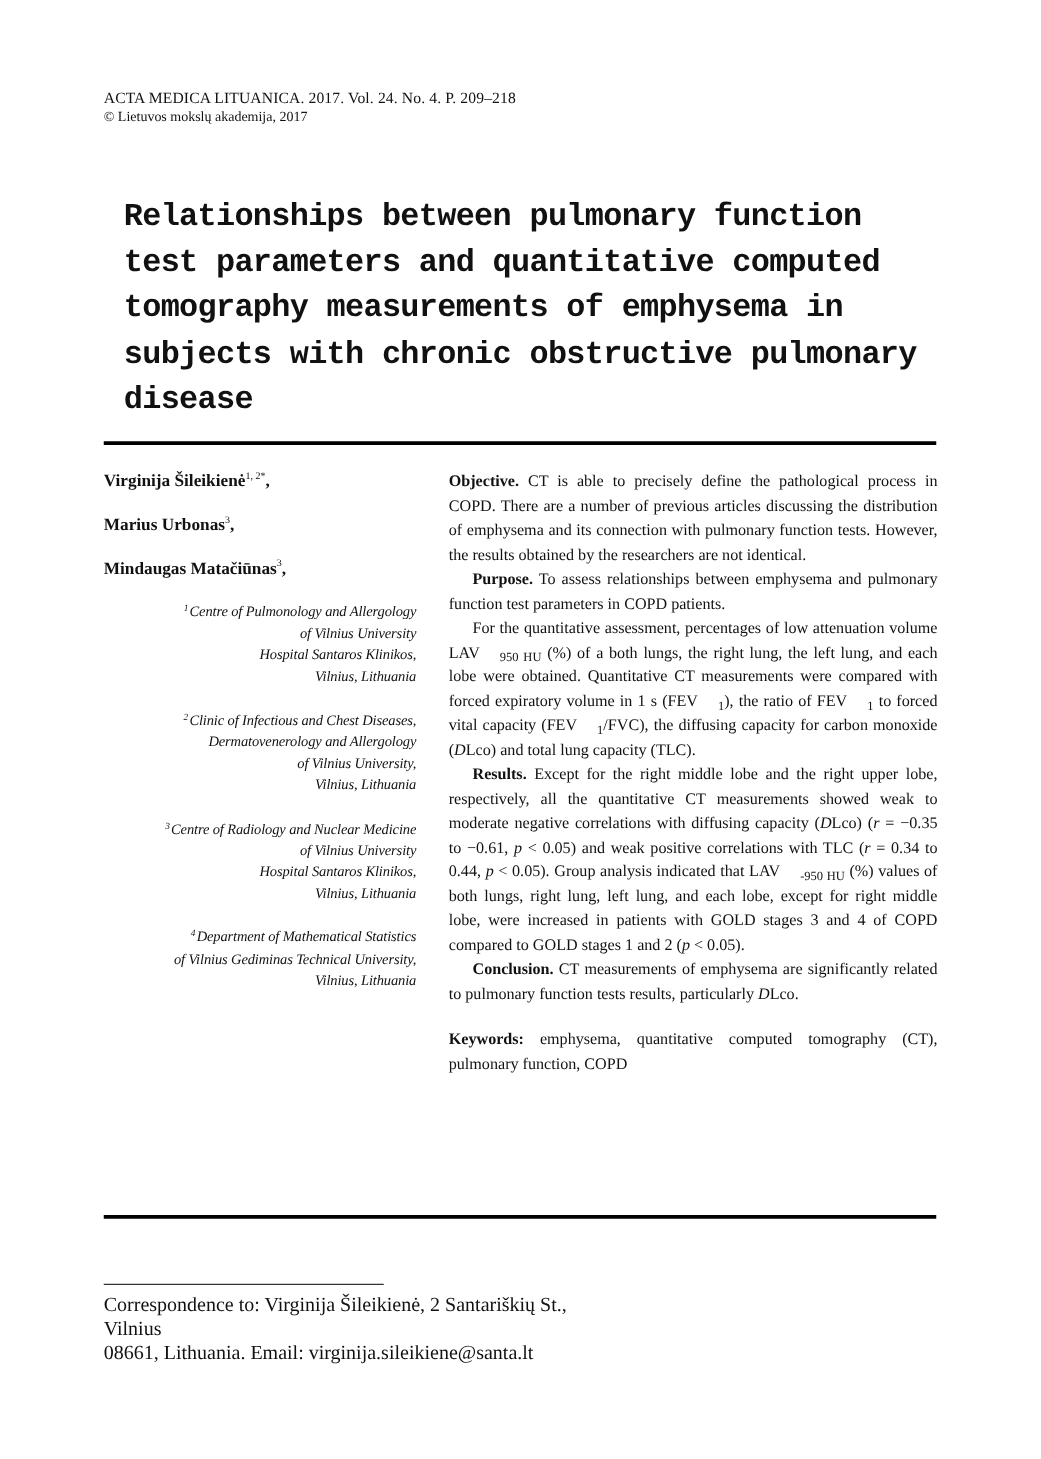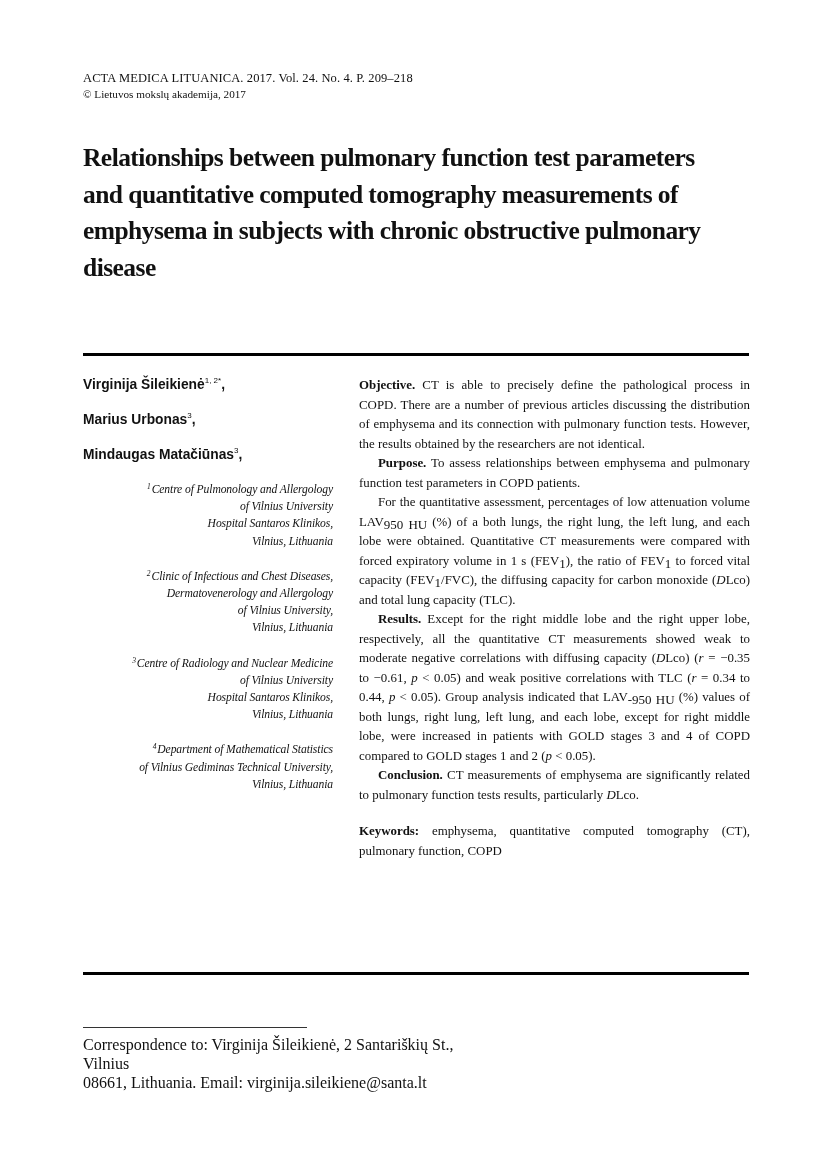--- a/index.html
+++ b/index.html
@@ -35,22 +35,22 @@
     }
     .journal-copyright {
       font-size: 11.2px;
       line-height: 16px;
     }
     .title {
       position: absolute;
       left: 83px;
       top: 140px;
       width: 640px;
-      margin: 0;
-      font-family: Liberation Serif, serif;
+      margin: 16px;
+      font-family: Liberation Mono, monospace;
       font-weight: bold;
       font-size: 25.5px;
       line-height: 36.6px;
       letter-spacing: -0.55px;
       color: #111;
     }
     .rule-thick {
       position: absolute;
       left: 83px;
       width: 666px;
@@ -67,21 +67,21 @@
       height: 1px;
       background: #333;
     }
     .left-col {
       position: absolute;
       left: 83px;
       top: 376px;
       width: 250px;
     }
     .author {
-      font-family: Liberation Sans, sans-serif;
+      font-family: Liberation Serif, serif;
       font-weight: bold;
       font-size: 13.8px;
       line-height: 18px;
       margin: 0 0 17px 0;
       white-space: nowrap;
     }
     .author sup {
       font-size: 8px;
       vertical-align: 6px;
       line-height: 0;
@@ -122,23 +122,24 @@
     .right-col p {
       margin: 0;
     }
     .right-col p.indent {
       text-indent: 19px;
     }
     .right-col b {
       font-weight: bold;
     }
     .right-col sub {
-      font-size: 13px;
+      font-size: 10px;
       line-height: 0;
       vertical-align: -3px;
+      margin-left: 16px;
     }
     .keywords {
       margin-top: 17px !important;
     }
     .footnote {
       position: absolute;
       left: 83px;
       top: 1035px;
       width: 400px;
       font-family: "Liberation Serif", serif;

